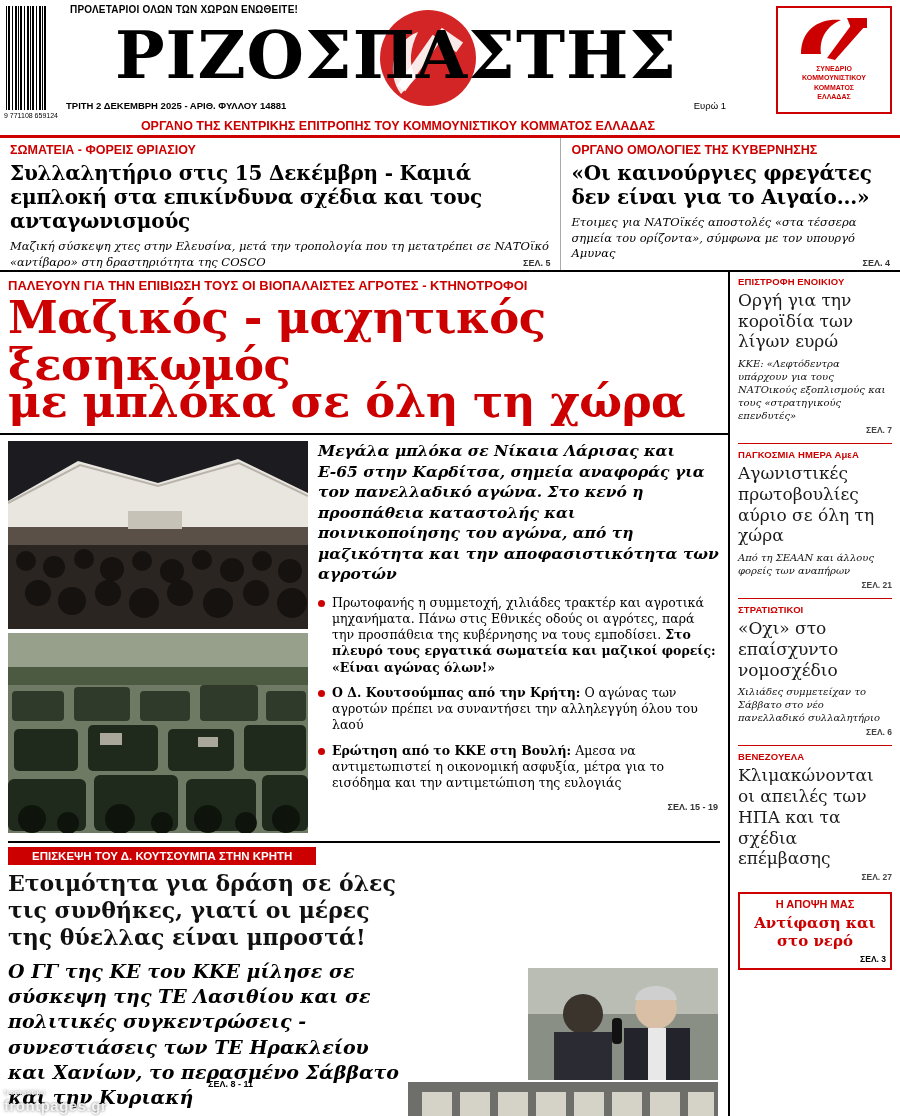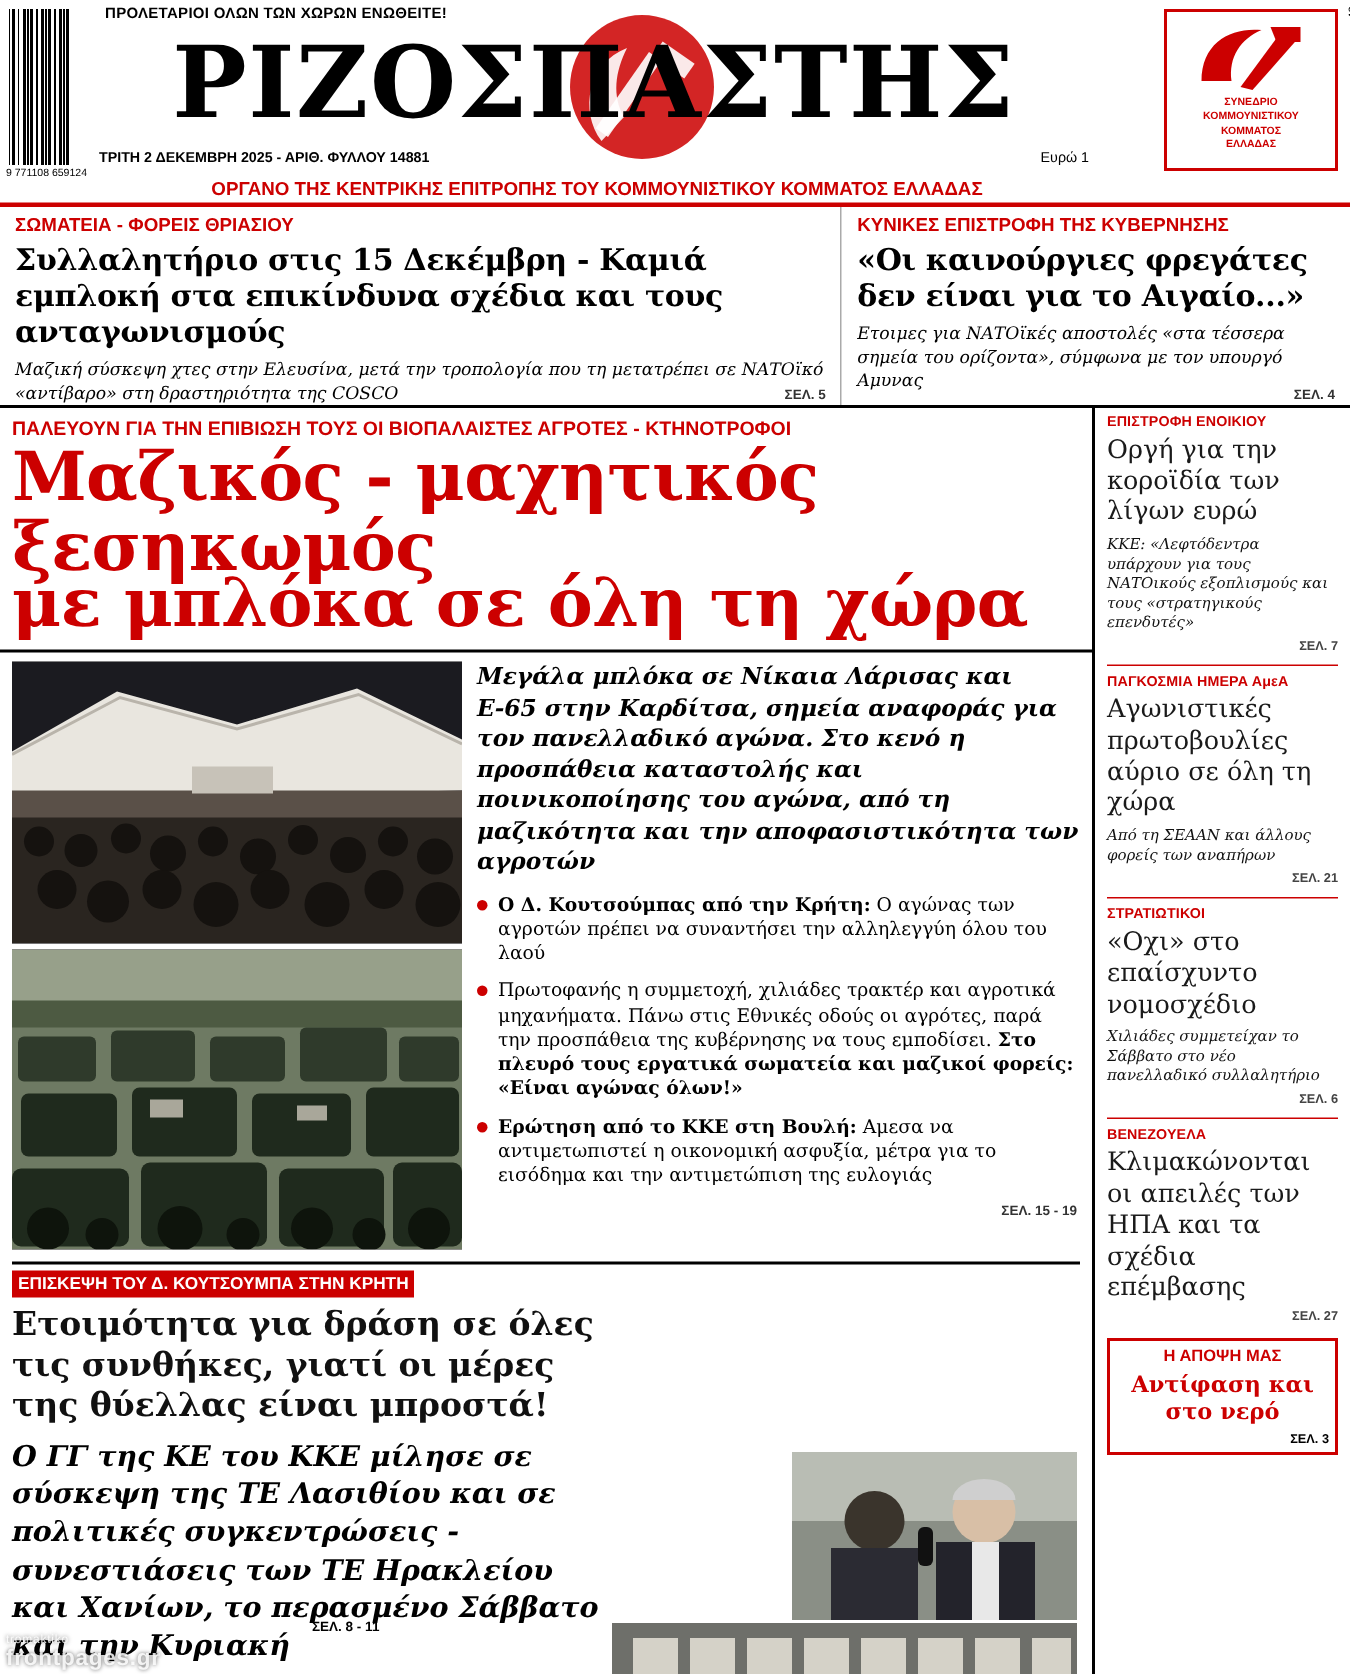--- a/index.html
+++ b/index.html
@@ -256,21 +256,21 @@
     border-top: 2px solid #000;
     padding-top: 0;
     height: 250px;
   }
   .feature-bar {
     background: #cc0000;
     color: #fff;
     font-weight: bold;
     font-size: 11.5px;
     font-family: "Liberation Sans", sans-serif;
-    padding: 3px 4px;
+    padding: 3px 24px;
     display: inline-block;
     margin-top: 4px;
   }
   .feature-body { display: flex; margin-top: 5px; align-items: center; }
   .feature-text { width: 400px; padding-right: 8px; }
   .feature-photos { width: 310px; position: relative; }
   .feature-head {
     font-family: "DejaVu Serif", serif;
     font-weight: bold;
     font-size: 22px;
@@ -411,21 +411,21 @@
   </div>
 
   <div class="top-strip">
     <div class="strip-col left">
       <div class="kicker">ΣΩΜΑΤΕΙΑ - ΦΟΡΕΙΣ ΘΡΙΑΣΙΟΥ</div>
       <div class="strip-head">Συλλαλητήριο στις 15 Δεκέμβρη - Καμιά εμπλοκή στα επικίνδυνα σχέδια και τους ανταγωνισμούς</div>
       <div class="strip-sub">Μαζική σύσκεψη χτες στην Ελευσίνα, μετά την τροπολογία που τη μετατρέπει σε ΝΑΤΟϊκό «αντίβαρο» στη δραστηριότητα της COSCO</div>
       <div class="page-ref">ΣΕΛ. 5</div>
     </div>
     <div class="strip-col right">
-      <div class="kicker">ΚΥΝΙΚΕΣ ΕΠΙΣΤΡΟΦΗ ΤΗΣ ΚΥΒΕΡΝΗΣΗΣ</div>
+      <div class="kicker">ΟΡΓΑΝΟ ΟΜΟΛΟΓΙΕΣ ΤΗΣ ΚΥΒΕΡΝΗΣΗΣ</div>
       <div class="strip-head">«Οι καινούργιες φρεγάτες δεν είναι για το Αιγαίο...»</div>
       <div class="strip-sub">Ετοιμες για ΝΑΤΟϊκές αποστολές «στα τέσσερα σημεία του ορίζοντα», σύμφωνα με τον υπουργό Αμυνας</div>
       <div class="page-ref">ΣΕΛ. 4</div>
     </div>
   </div>
 
   <div class="body-grid">
 
     <div class="main-col">
       <div class="overline">ΠΑΛΕΥΟΥΝ ΓΙΑ ΤΗΝ ΕΠΙΒΙΩΣΗ ΤΟΥΣ ΟΙ ΒΙΟΠΑΛΑΙΣΤΕΣ ΑΓΡΟΤΕΣ - ΚΤΗΝΟΤΡΟΦΟΙ</div>
@@ -504,24 +504,24 @@
               </g>
             </svg>
           </div>
 
         </div>
 
         <div class="text-col">
           <p class="lead-para">Μεγάλα μπλόκα σε Νίκαια Λάρισας και Ε-65 στην Καρδίτσα, σημεία αναφοράς για τον πανελλαδικό αγώνα. Στο κενό η προσπάθεια καταστολής και ποινικοποίησης του αγώνα, από τη μαζικότητα και την αποφασιστικότητα των αγροτών</p>
           <ul class="bullets">
             <li>
-              <b>Ο Δ. Κουτσούμπας από την Κρήτη:</b><span> Ο αγώνας των αγροτών πρέπει να συναντήσει την αλληλεγγύη όλου του λαού</span>
+              <span>Πρωτοφανής η συμμετοχή, χιλιάδες τρακτέρ και αγροτικά μηχανήματα. Πάνω στις Εθνικές οδούς οι αγρότες, παρά την προσπάθεια της κυβέρνησης να τους εμποδίσει. </span><b>Στο πλευρό τους εργατικά σωματεία και μαζικοί φορείς: «Είναι αγώνας όλων!»</b>
             </li>
             <li>
-              <span>Πρωτοφανής η συμμετοχή, χιλιάδες τρακτέρ και αγροτικά μηχανήματα. Πάνω στις Εθνικές οδούς οι αγρότες, παρά την προσπάθεια της κυβέρνησης να τους εμποδίσει. </span><b>Στο πλευρό τους εργατικά σωματεία και μαζικοί φορείς: «Είναι αγώνας όλων!»</b>
+              <b>Ο Δ. Κουτσούμπας από την Κρήτη:</b><span> Ο αγώνας των αγροτών πρέπει να συναντήσει την αλληλεγγύη όλου του λαού</span>
             </li>
             <li>
               <b>Ερώτηση από το ΚΚΕ στη Βουλή:</b><span> Αμεσα να αντιμετωπιστεί η οικονομική ασφυξία, μέτρα για το εισόδημα και την αντιμετώπιση της ευλογιάς</span>
             </li>
           </ul>
           <div class="ref-right">ΣΕΛ. 15 - 19</div>
         </div>
       </div>
 
       <div class="feature">

